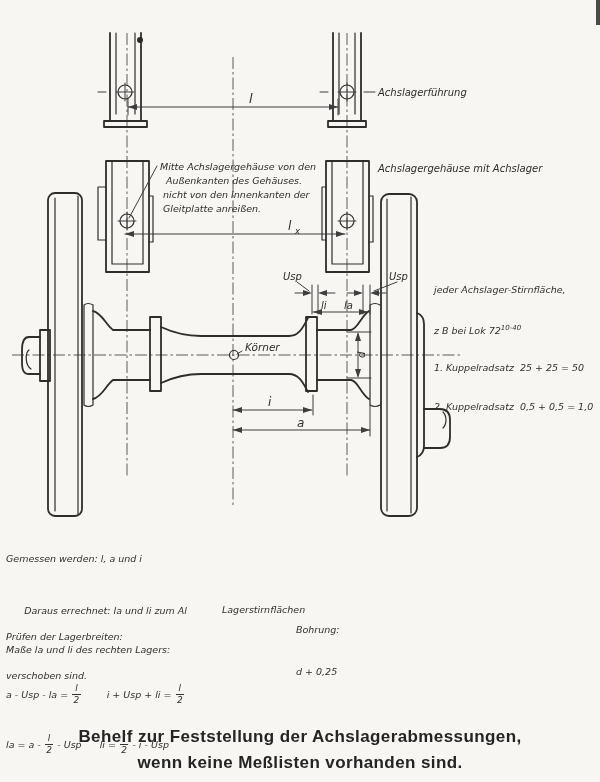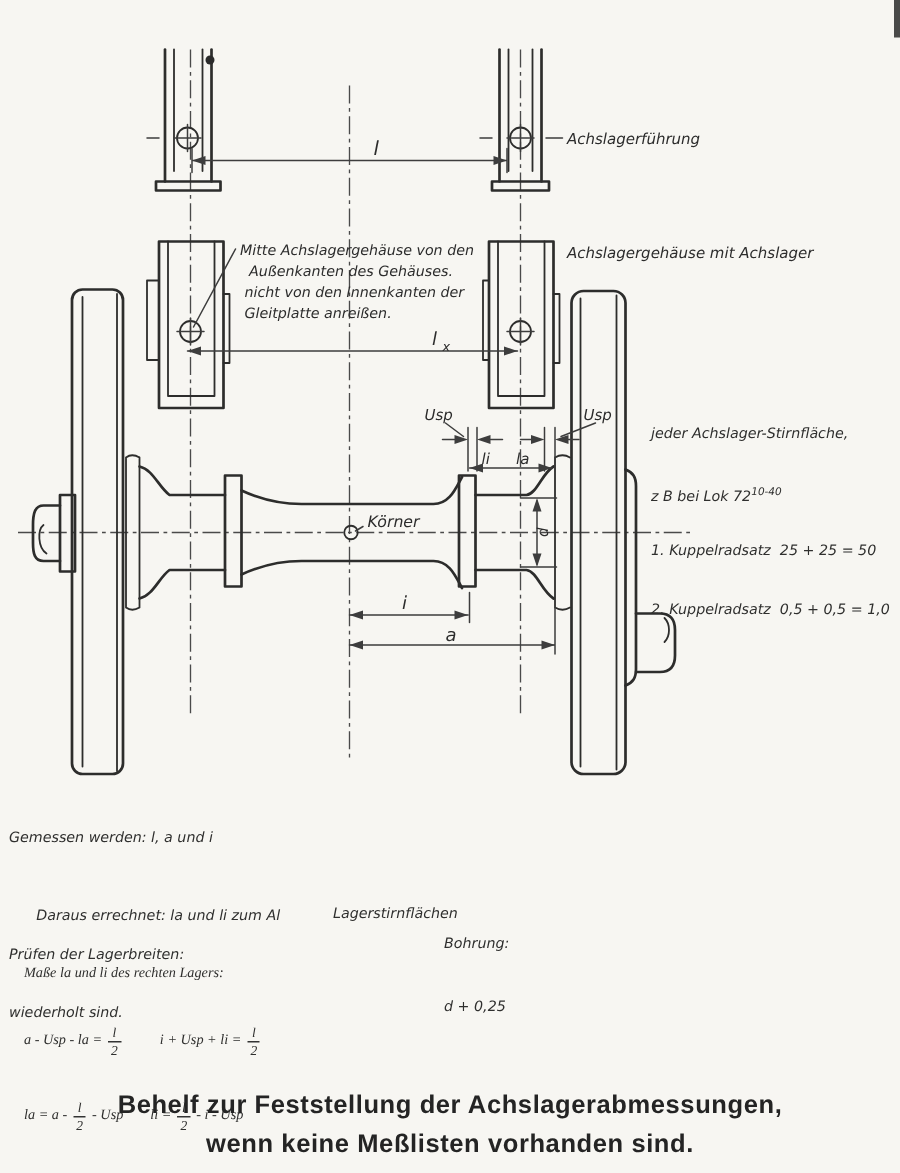--- a/index.html
+++ b/index.html
@@ -197,24 +197,24 @@
     <div class="noteline">2. Kuppelradsatz  0,5 + 0,5 = 1,0</div>
   </div>
 
   <div class="hand" style="left:6px;top:526px;width:592px;">
     <div class="noteline">Gemessen werden: l, a und i</div>
     <div class="noteline">
       <span>Daraus errechnet: la und li zum Al</span>
       <span class="abs2">Lagerstirnflächen</span>
     </div>
     <div class="noteline">Prüfen der Lagerbreiten:</div>
-    <div class="noteline">wiederholt sind.</div>
-  </div>
-
-  <div class="hand" style="left:16px;top:617px;width:285px;font-family:Liberation Serif, serif;">
+    <div class="noteline">verschoben sind.</div>
+  </div>
+
+  <div class="hand" style="left:6px;top:617px;width:285px;">
     <div>Maße la und li des rechten Lagers:</div>
     <div class="frow">
       <span>a - Usp - la =</span>
       <span class="frac"><span class="num">l</span><span class="den">2</span></span>
       <span class="fgap"></span>
       <span>i + Usp + li =</span>
       <span class="frac"><span class="num">l</span><span class="den">2</span></span>
     </div>
     <div class="frow">
       <span>la = a -</span>

